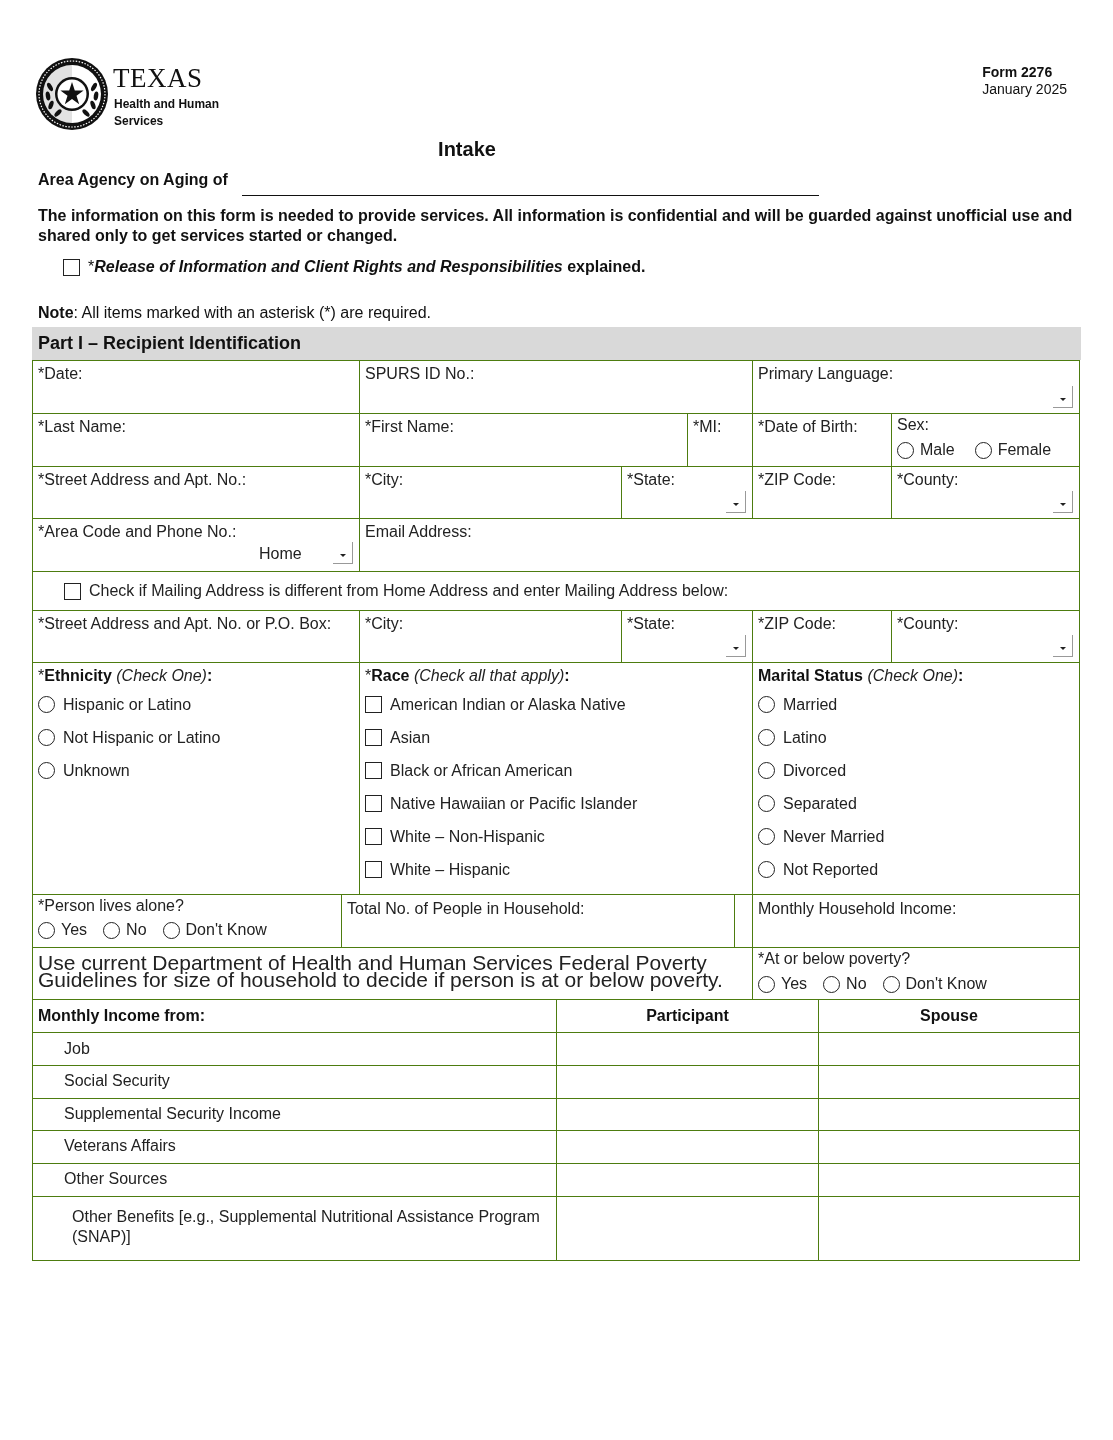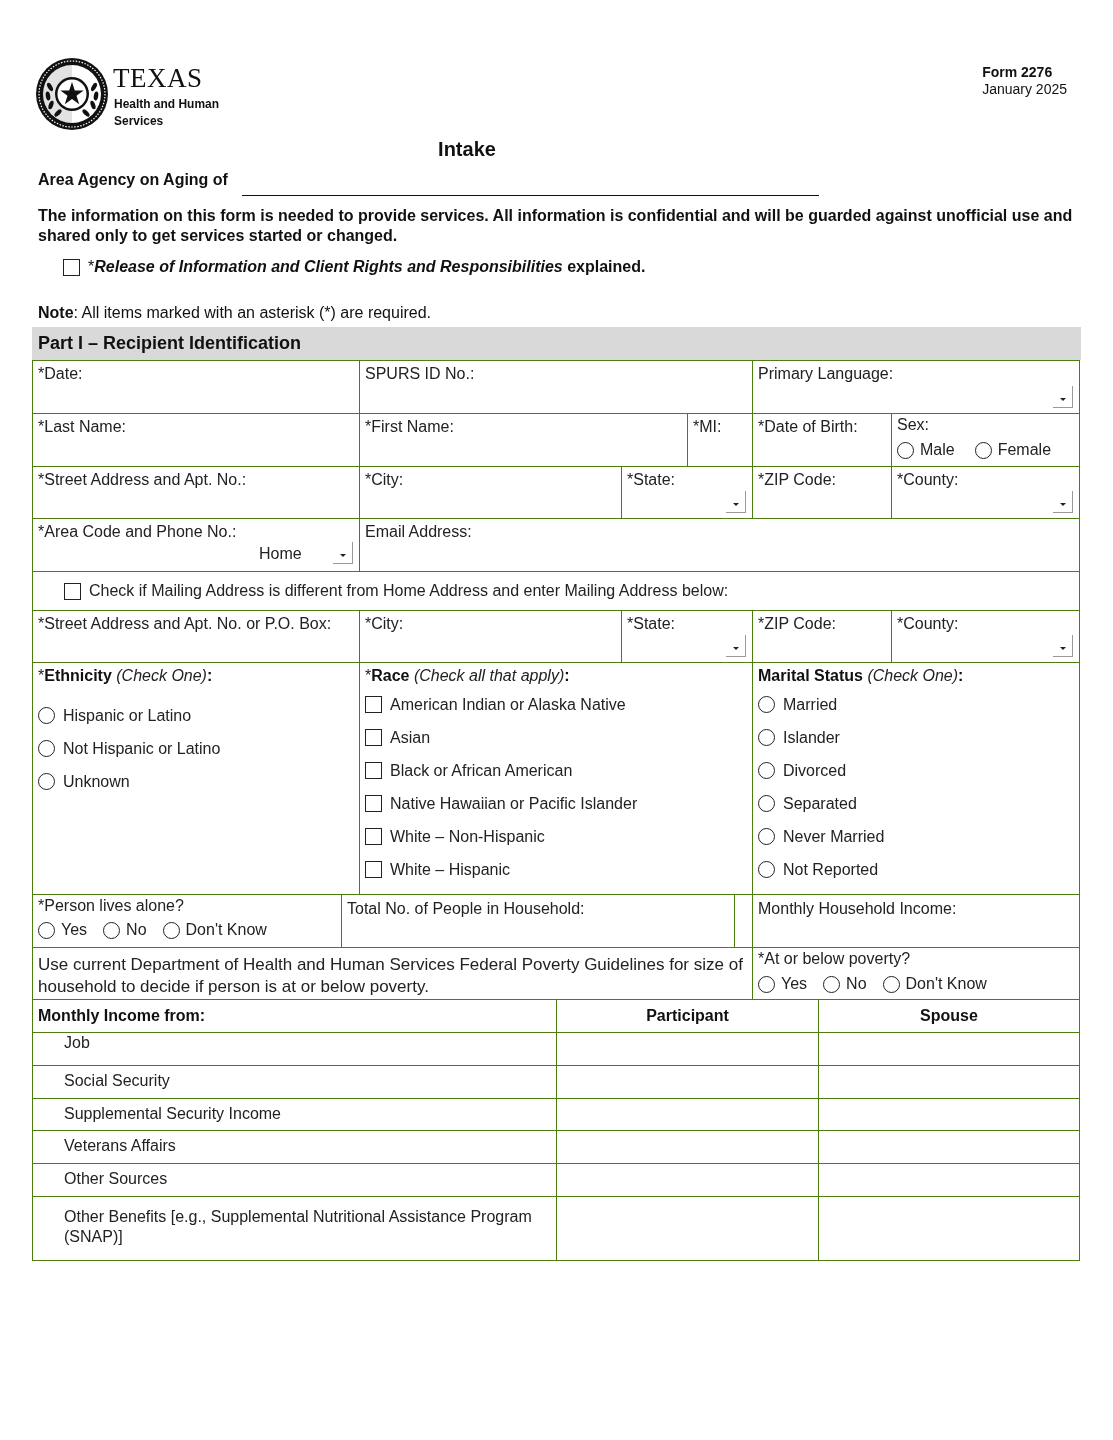--- a/index.html
+++ b/index.html
@@ -175,21 +175,21 @@
 </div>
 <div class="cell" style="left:752px;top:610px;width:140px;height:53px;">
   <span>*ZIP Code:</span>
 </div>
 <div class="cell" style="left:891px;top:610px;width:189px;height:53px;">
   <span>*County:</span>
   <span class="dd" style="right:6px;top:24px;"></span>
 </div>
 
 <div class="cell" style="left:32px;top:662px;width:328px;height:233px;">
-  <div style="margin-bottom:13px;"><span>*</span><span class="bold">Ethnicity</span> <span class="ital">(Check One)</span><span class="bold">:</span></div>
+  <div style="margin-bottom:2px;"><span>*</span><span class="bold">Ethnicity</span> <span class="ital">(Check One)</span><span class="bold">:</span></div>
   <div class="opt">
       <span class="rb"></span>
       <span>Hispanic or Latino</span>
     </div>
   <div class="opt">
       <span class="rb"></span>
       <span>Not Hispanic or Latino</span>
     </div>
   <div class="opt">
       <span class="rb"></span>
@@ -224,21 +224,21 @@
     </div>
 </div>
 <div class="cell" style="left:752px;top:662px;width:328px;height:233px;">
   <div style="margin-bottom:2px;"><span class="bold">Marital Status</span> <span class="ital">(Check One)</span><span class="bold">:</span></div>
   <div class="opt">
       <span class="rb"></span>
       <span>Married</span>
     </div>
   <div class="opt">
       <span class="rb"></span>
-      <span>Islander</span>
+      <span>Latino</span>
     </div>
   <div class="opt">
       <span class="rb"></span>
       <span>Divorced</span>
     </div>
   <div class="opt">
       <span class="rb"></span>
       <span>Separated</span>
     </div>
   <div class="opt">
@@ -262,52 +262,52 @@
       <span>Don't Know</span>
   </div>
 </div>
 <div class="cell" style="left:341px;top:894px;width:394px;height:54px;padding-top:4px;">
   <span>Total No. of People in Household:</span>
 </div>
 <div class="cell" style="left:752px;top:894px;width:328px;height:54px;padding-top:4px;">
   <span>Monthly Household Income:</span>
 </div>
 
-<div class="cell" style="left:32px;top:947px;width:721px;height:53px;padding-top:6px;font-size:17px;line-height:22px;">Use current Department of Health and Human Services Federal Poverty Guidelines for size of household to decide if person is at or below poverty.</div>
+<div class="cell" style="left:32px;top:947px;width:721px;height:53px;padding-top:6px;font-size:21px;line-height:17px;">Use current Department of Health and Human Services Federal Poverty Guidelines for size of household to decide if person is at or below poverty.</div>
 <div class="cell" style="left:752px;top:947px;width:328px;height:53px;padding-top:1px;">
   <div>*At or below poverty?</div>
   <div class="inline-opts" style="margin-top:5px;">
     <span class="rb"></span>
       <span class="lab">Yes</span>
     <span class="rb"></span>
       <span class="lab">No</span>
     <span class="rb"></span>
       <span>Don't Know</span>
   </div>
 </div>
 
 <div class="cell bold" style="left:32px;top:999px;width:525px;height:34px;padding-top:6px;">Monthly Income from:</div>
 <div class="cell bold center" style="left:556px;top:999px;width:263px;height:34px;padding-top:6px;">Participant</div>
 <div class="cell bold center" style="left:818px;top:999px;width:262px;height:34px;padding-top:6px;">Spouse</div>
 
-<div class="cell" style="left:32px;top:1032px;width:525px;height:34px;padding:0 5px 0 31px;">Job</div>
+<div class="cell" style="left:32px;top:1032px;width:525px;height:34px;padding:6px 5px 0 31px;">Job</div>
 <div class="cell" style="left:556px;top:1032px;width:263px;height:34px;"></div>
 <div class="cell" style="left:818px;top:1032px;width:262px;height:34px;"></div>
 
 <div class="cell" style="left:32px;top:1065px;width:525px;height:34px;padding:5px 11px 0 31px;">Social Security</div>
 <div class="cell" style="left:556px;top:1065px;width:263px;height:34px;"></div>
 <div class="cell" style="left:818px;top:1065px;width:262px;height:34px;"></div>
 
 <div class="cell" style="left:32px;top:1098px;width:525px;height:33px;padding:5px 5px 0 31px;">Supplemental Security Income</div>
 <div class="cell" style="left:556px;top:1098px;width:263px;height:33px;"></div>
 <div class="cell" style="left:818px;top:1098px;width:262px;height:33px;"></div>
 
 <div class="cell" style="left:32px;top:1130px;width:525px;height:34px;padding:5px 5px 0 31px;">Veterans Affairs</div>
 <div class="cell" style="left:556px;top:1130px;width:263px;height:34px;"></div>
 <div class="cell" style="left:818px;top:1130px;width:262px;height:34px;"></div>
 
 <div class="cell" style="left:32px;top:1163px;width:525px;height:34px;padding:5px 5px 0 31px;">Other Sources</div>
 <div class="cell" style="left:556px;top:1163px;width:263px;height:34px;"></div>
 <div class="cell" style="left:818px;top:1163px;width:262px;height:34px;"></div>
 
-<div class="cell" style="left:32px;top:1196px;width:525px;height:65px;padding:10px 5px 0 31px;">Other Benefits [e.g., Supplemental Nutritional Assistance Program (SNAP)]</div>
+<div class="cell" style="left:32px;top:1196px;width:525px;height:65px;padding:10px 5px 0 39px;">Other Benefits [e.g., Supplemental Nutritional Assistance Program (SNAP)]</div>
 <div class="cell" style="left:556px;top:1196px;width:263px;height:65px;"></div>
 <div class="cell" style="left:818px;top:1196px;width:262px;height:65px;"></div>
 
 </body></html>

